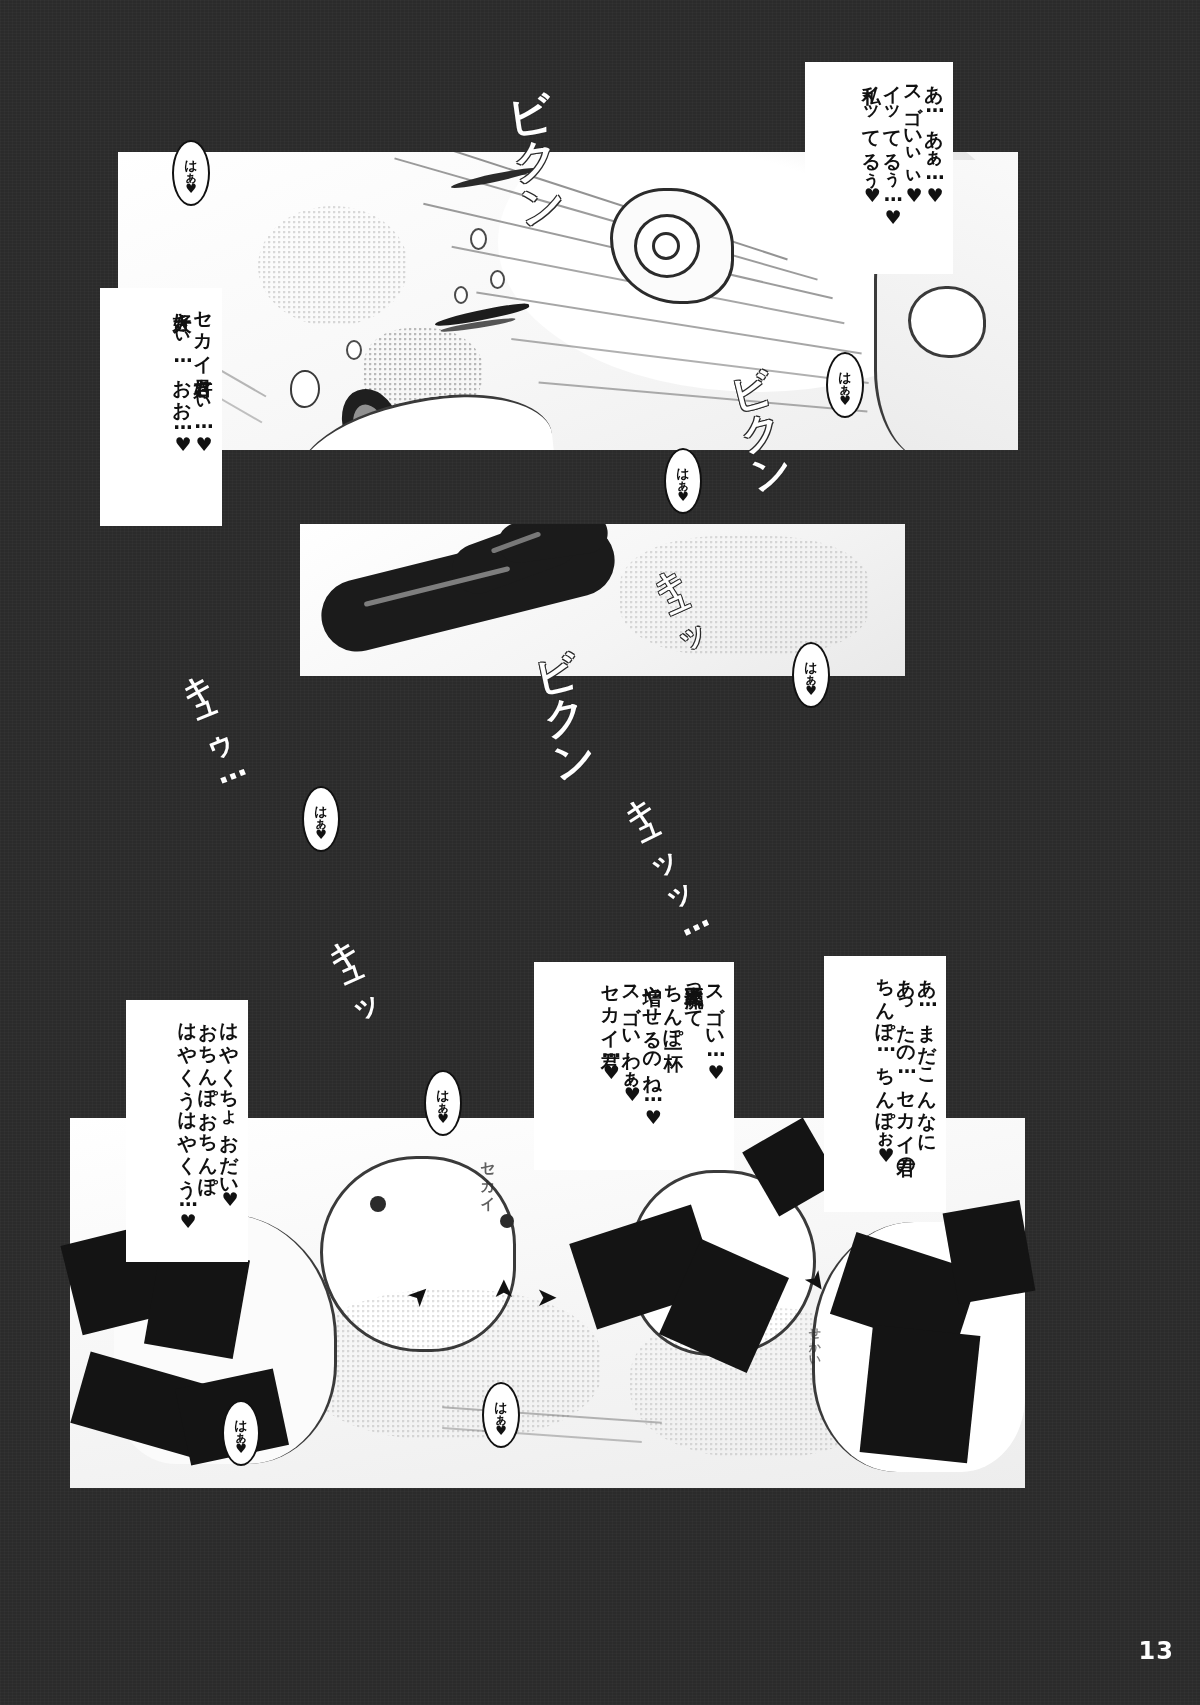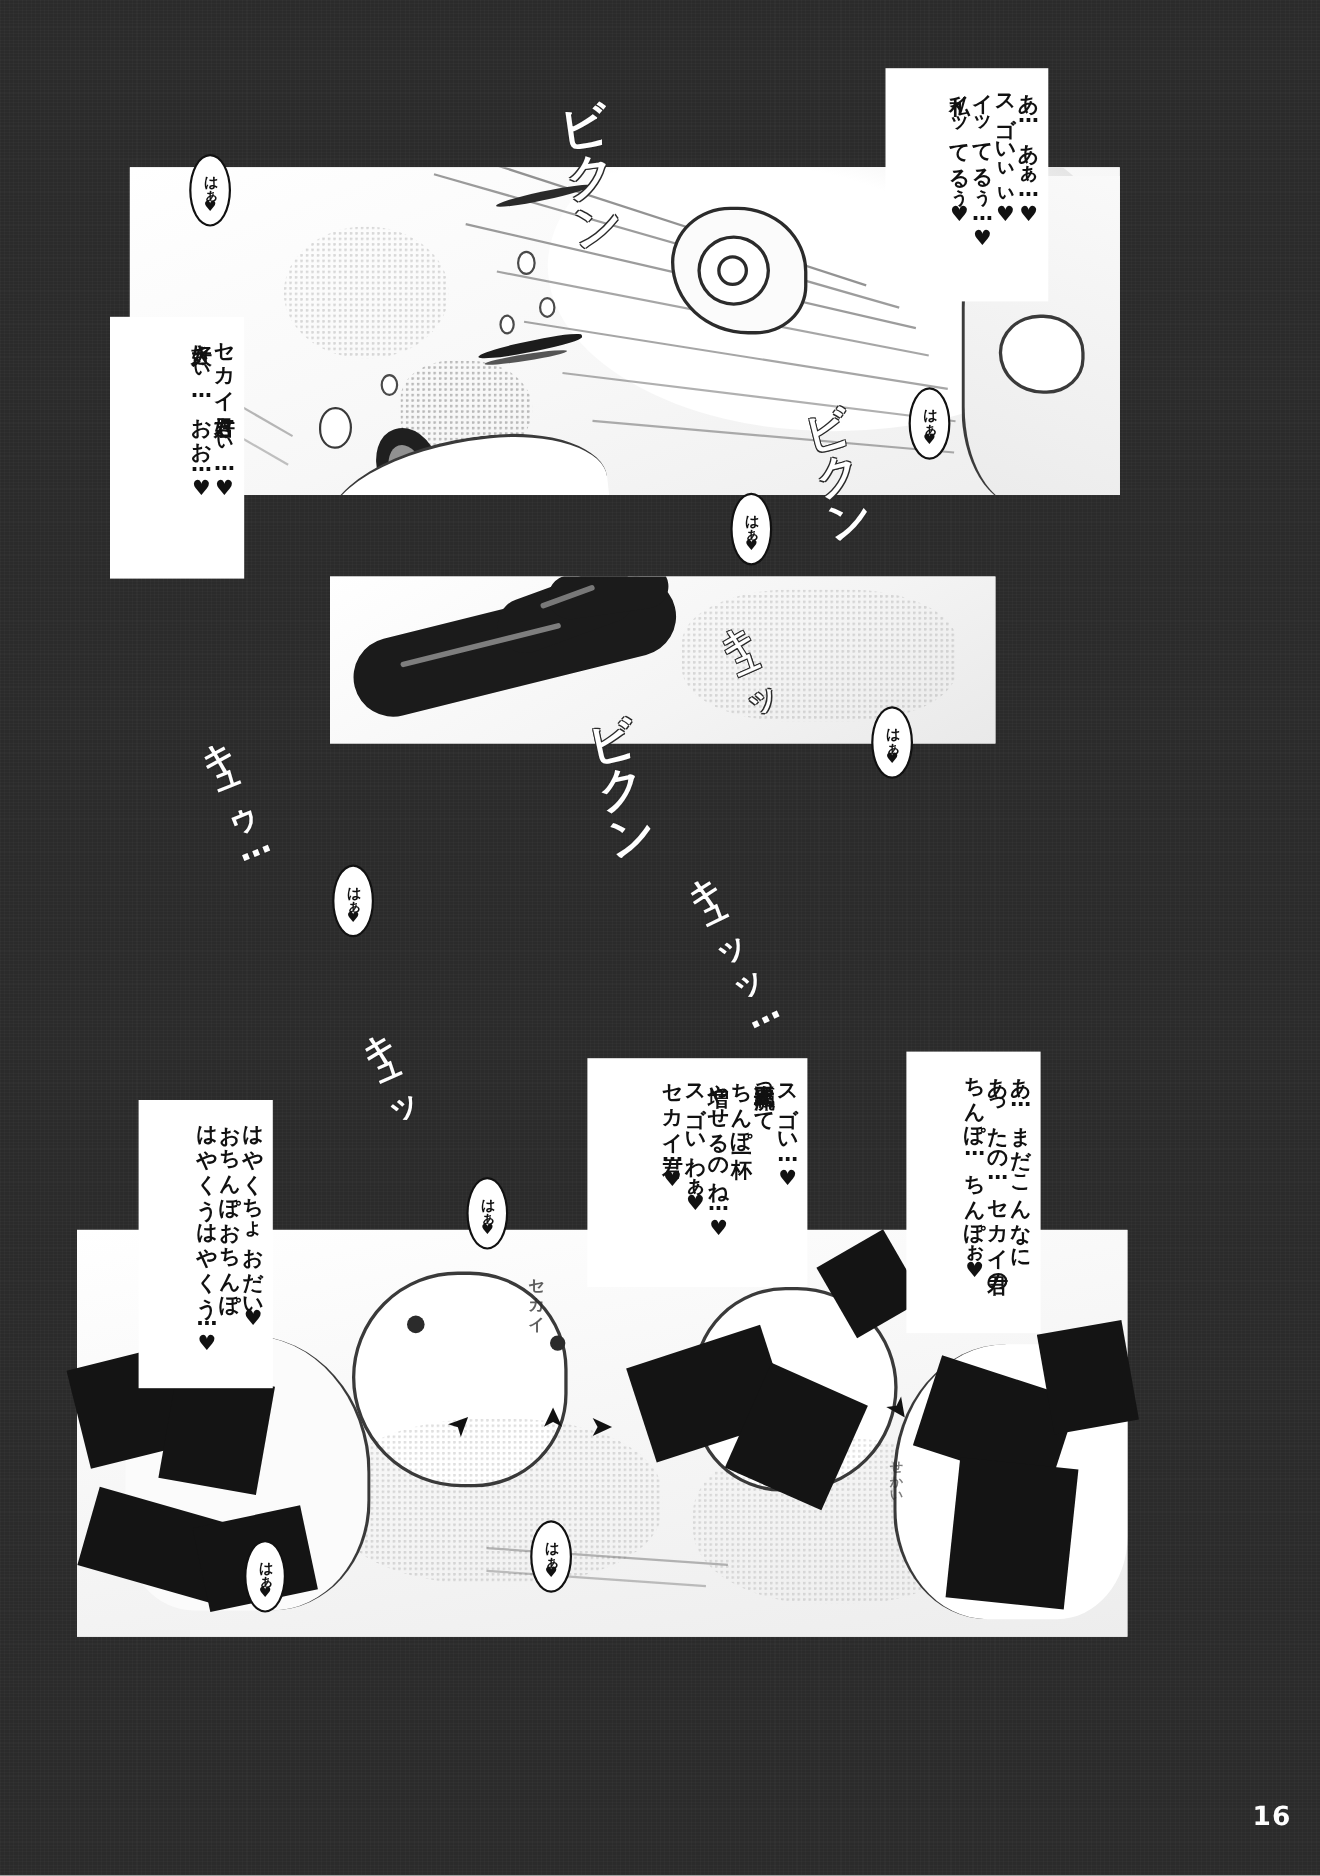--- a/index.html
+++ b/index.html
@@ -298,14 +298,14 @@
   <div class="haa" style="left:424px;top:1070px;">
     <span>はぁ♥</span>
   </div>
   <div class="haa" style="left:482px;top:1382px;">
     <span>はぁ♥</span>
   </div>
   <div class="haa" style="left:222px;top:1400px;">
     <span>はぁ♥</span>
   </div>
 
-  <div id="pageno">16</div>
+  <div id="pageno">13</div>
 </div>
 
 </body></html>

